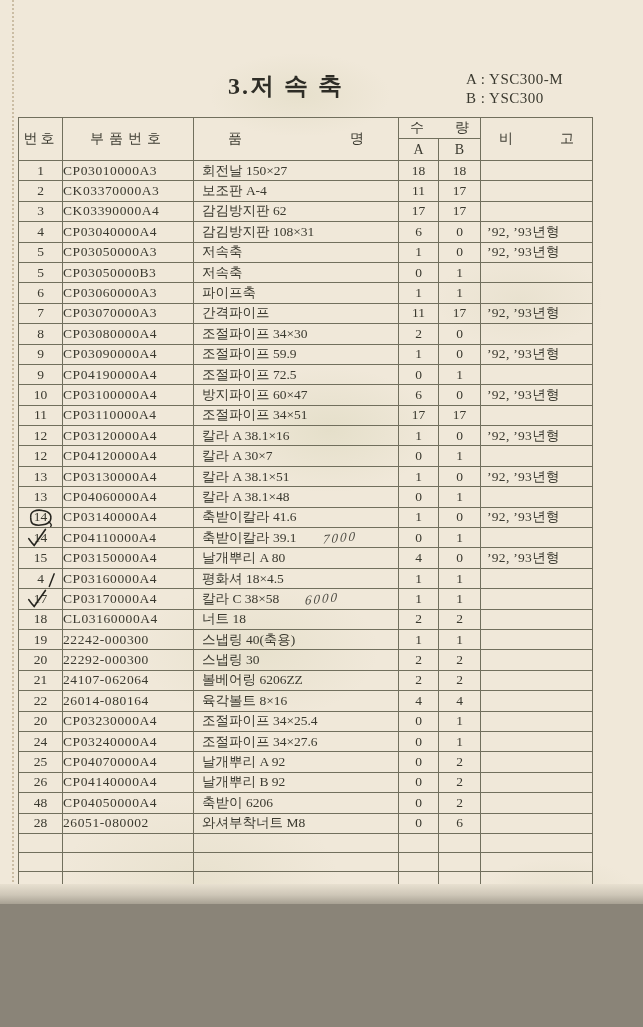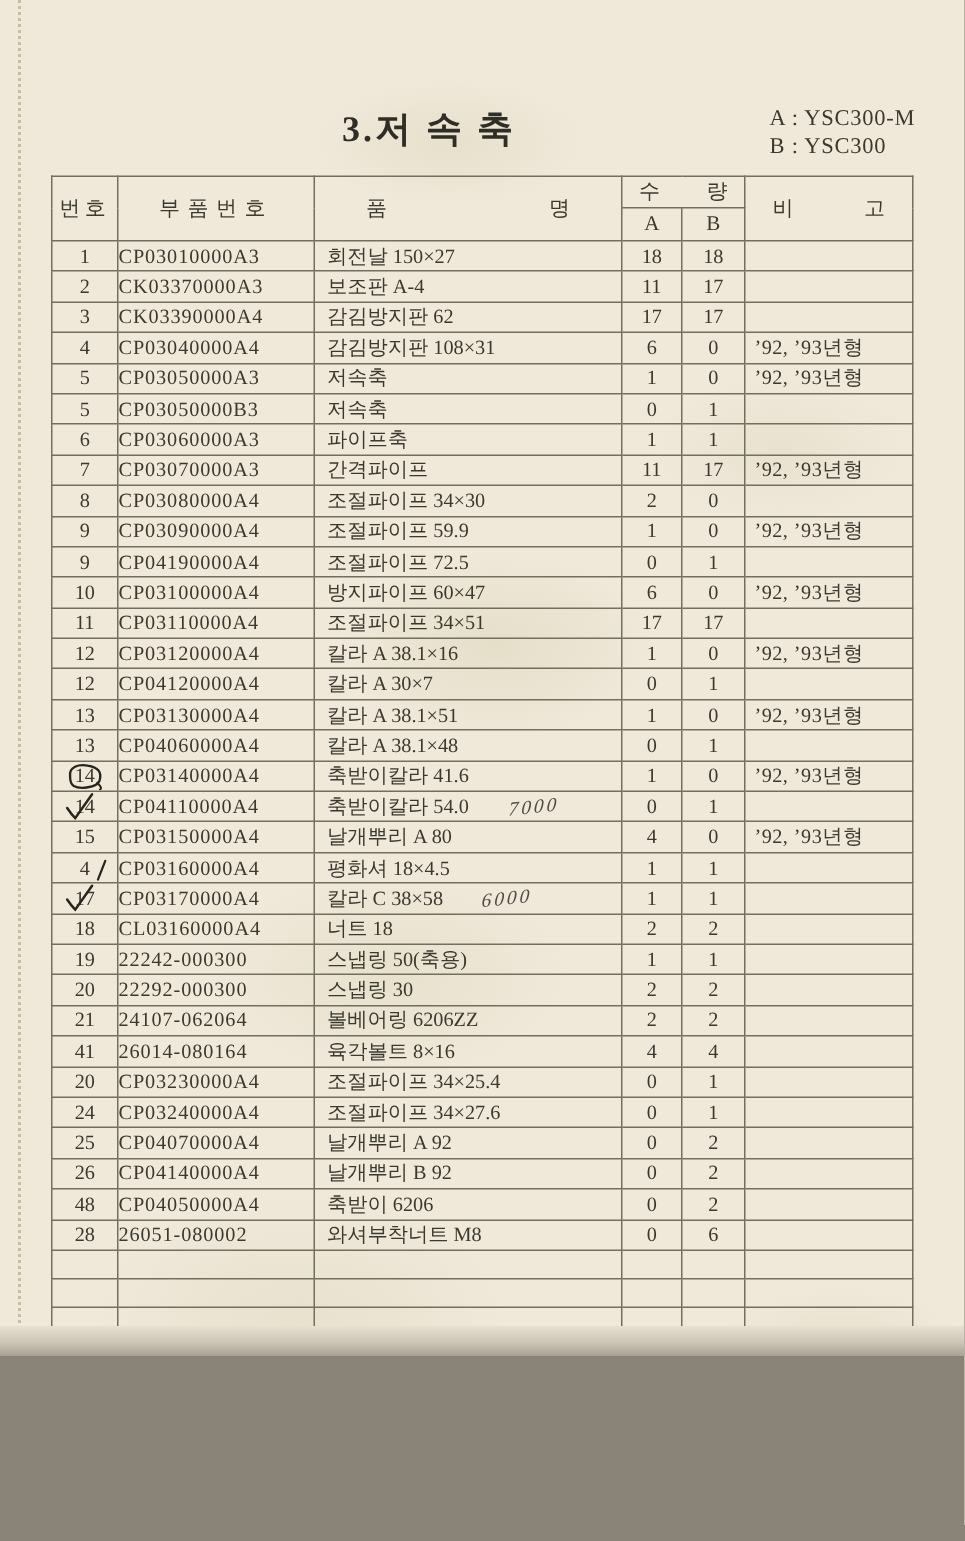--- a/index.html
+++ b/index.html
@@ -15,25 +15,25 @@
       radial-gradient(ellipse 120px 60px at 560px 900px, rgba(165,168,120,.12), transparent 70%);
     font-family:Liberation Serif, serif;
     color:#35342c;
   }
   .edge-line{position:absolute;left:12px;top:0;height:998px;width:0;
     border-left:2px dotted rgba(158,138,100,.45);}
   .bottom-edge{position:absolute;left:0;bottom:0;width:643px;height:20px;
     background:linear-gradient(#e8e0d0 0%, #cdc6b7 55%, #a8a193 100%);}
   .title{position:absolute;left:228px;top:70px;font-size:24px;font-weight:600;
     letter-spacing:2px;color:#2e2d26;}
-  .model-key{position:absolute;left:513px;top:70px;font-size:15px;line-height:19px;
+  .model-key{position:absolute;left:466px;top:70px;font-size:15px;line-height:19px;
     color:#3a392f;letter-spacing:.5px;}
   .page-number{position:absolute;left:583px;top:998px;font-size:15px;color:#45423a;}
 
-  table.parts-table{position:absolute;left:34px;top:117px;width:574px;
+  table.parts-table{position:absolute;left:18px;top:117px;width:574px;
     border-collapse:collapse;table-layout:fixed;}
   .parts-table th,.parts-table td{border:1px solid #716f5d;padding:0;
     font-weight:normal;overflow:hidden;white-space:nowrap;}
   .parts-table thead th{font-size:14px;color:#3a392f;}
   .hr1 th{height:20px;}
   .hr2 th{height:21px;font-size:13.5px;}
   .th-no{letter-spacing:3px;}
   .th-part{letter-spacing:5px;text-align:center;}
   .spread{display:flex;justify-content:space-between;align-items:center;}
   .sp-name{padding:0 34px;}
@@ -385,21 +385,21 @@
     <td class="c-no mark-check">
       <span class="t">14</span>
       
       <svg class="pen check" viewBox="0 0 44 20" preserveAspectRatio="none">
         <path d="M10,11 C12,14 14,16.5 15.5,18 L27,1.5" fill="none" stroke="#26251f" stroke-width="1.7" stroke-linecap="round"></path>
       </svg>
       
     </td>
     <td class="c-part">CP04110000A4</td>
     <td class="c-name">
-      <span class="t">축받이칼라 54.0</span><span class="hand">7000</span>
+      <span class="t">축받이칼라 39.1</span><span class="hand">7000</span>
     </td>
     <td class="c-a">0</td>
     <td class="c-b">1</td>
     <td class="c-remark"></td>
   </tr>
         <tr>
     <td class="c-no">
       <span class="t">15</span>
       
       
@@ -464,21 +464,21 @@
   </tr>
         <tr>
     <td class="c-no">
       <span class="t">19</span>
       
       
       
     </td>
     <td class="c-part">22242-000300</td>
     <td class="c-name">
-      <span class="t">스냅링 50(축용)</span>
+      <span class="t">스냅링 40(축용)</span>
     </td>
     <td class="c-a">1</td>
     <td class="c-b">1</td>
     <td class="c-remark"></td>
   </tr>
         <tr>
     <td class="c-no">
       <span class="t">20</span>
       
       
@@ -502,21 +502,21 @@
     <td class="c-part">24107-062064</td>
     <td class="c-name">
       <span class="t">볼베어링 6206ZZ</span>
     </td>
     <td class="c-a">2</td>
     <td class="c-b">2</td>
     <td class="c-remark"></td>
   </tr>
         <tr>
     <td class="c-no">
-      <span class="t">41</span>
+      <span class="t">22</span>
       
       
       
     </td>
     <td class="c-part">26014-080164</td>
     <td class="c-name">
       <span class="t">육각볼트 8×16</span>
     </td>
     <td class="c-a">4</td>
     <td class="c-b">4</td>

